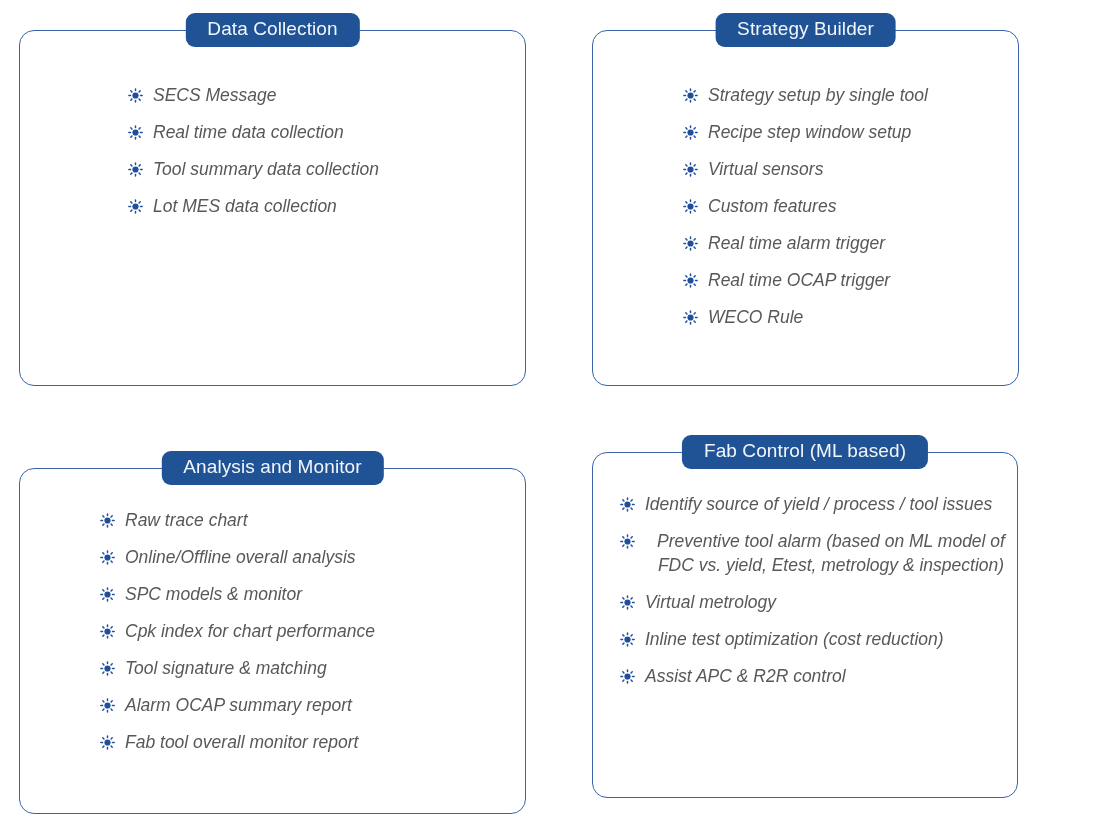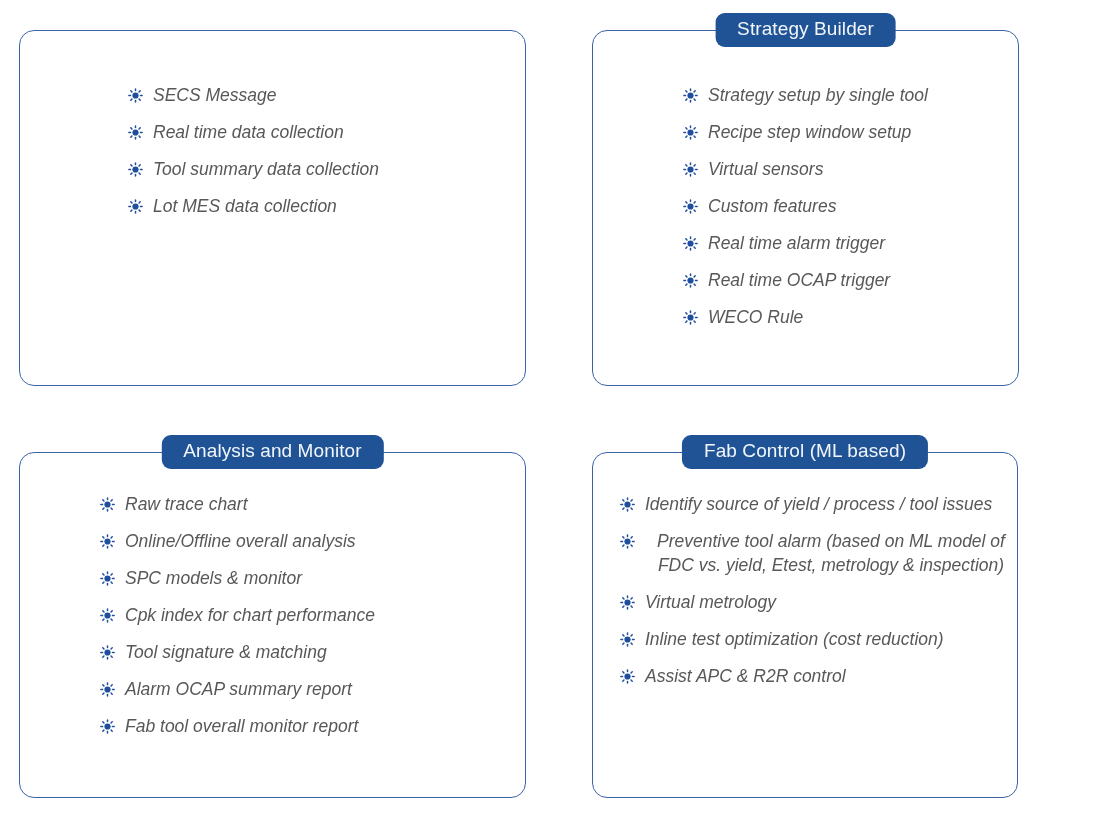--- a/index.html
+++ b/index.html
@@ -26,21 +26,21 @@
   .card {
     position: absolute;
     box-sizing: border-box;
     background: #ffffff;
     border: 1.6px solid #3a63a8;
     border-radius: 15px;
   }
 
   .card-c1 { left: 19px;  top: 30px;  width: 507px; height: 356px; }
   .card-c2 { left: 592px; top: 30px;  width: 427px; height: 356px; padding-left: 24px; }
-  .card-c3 { left: 19px;  top: 452px; width: 507px; height: 346px; }
+  .card-c3 { left: 19px;  top: 468px; width: 507px; height: 346px; }
   .card-c4 { left: 592px; top: 452px; width: 426px; height: 346px; }
 
   
   .card-title {
     position: absolute;
     top: -18px;
     left: 50%;
     transform: translateX(-50%);
     background: #1f5395;
     color: #f2f6fb;
@@ -90,20 +90,21 @@
     white-space: pre-line;
   }
   .item-wide { max-width: 430px; white-space: normal; text-align: center; }
 </style>
 </head>
 <body>
 
 <div id="board">
 
   <section class="card card-c1">
+    <div class="card-title">Data Collection</div>
     <ul class="card-list list-c1">
       <li class="list-item">
         <span class="bullet-icon">
           <svg width="15" height="15" viewBox="0 0 15 15" aria-hidden="true">
             <circle cx="7.5" cy="7.5" r="3.1" fill="#1f4e9c"></circle>
             <g stroke="#1f4e9c" stroke-width="1.5" stroke-linecap="round">
               <line x1="7.5" y1="0.9" x2="7.5" y2="2.5"></line>
               <line x1="7.5" y1="12.5" x2="7.5" y2="14.1"></line>
               <line x1="0.9" y1="7.5" x2="2.5" y2="7.5"></line>
               <line x1="12.5" y1="7.5" x2="14.1" y2="7.5"></line>

